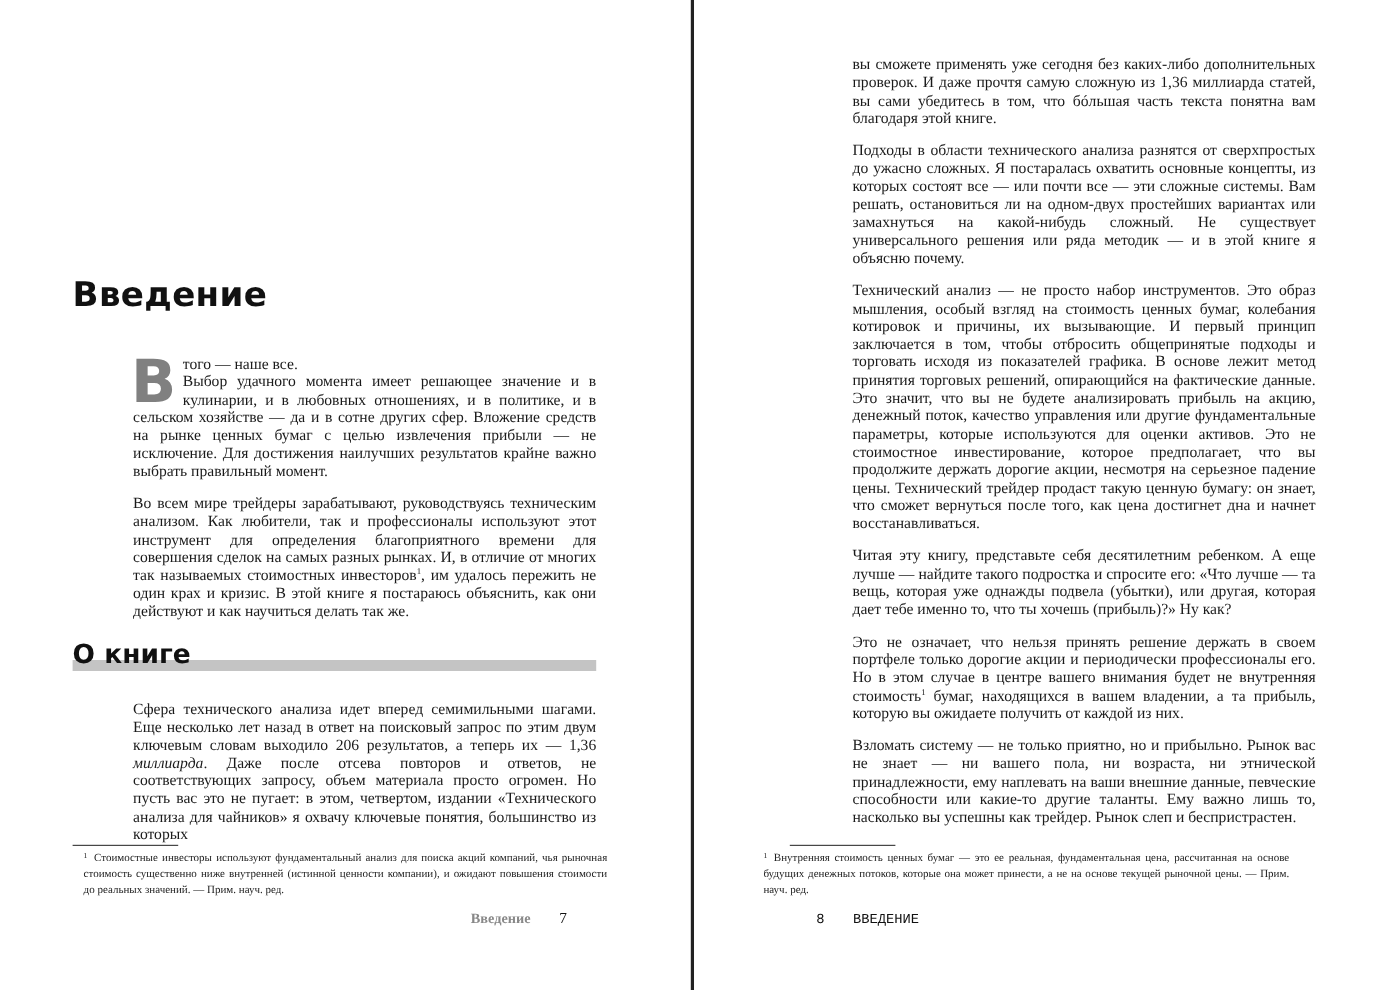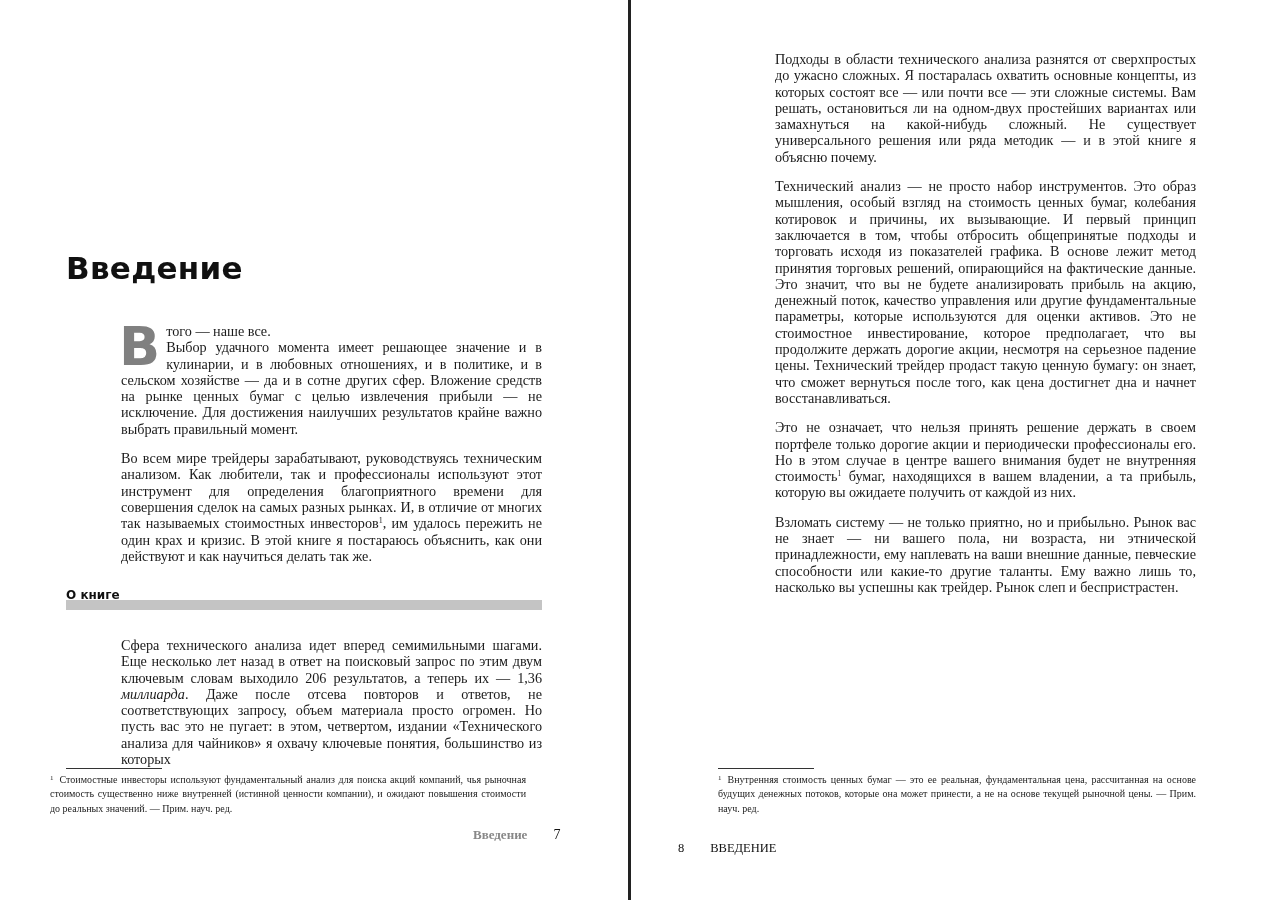--- a/index.html
+++ b/index.html
@@ -11,33 +11,33 @@
 
   .chapter-title { position: absolute; left: 66px; top: 250px; font-family: "DejaVu Sans", sans-serif; font-weight: bold; font-size: 31px; letter-spacing: 0.3px; color: #111; margin: 0; }
 
   .body-text { font-size: 14.2px; line-height: 16.3px; text-align: justify; hyphens: manual; margin: 0; }
   .body-text p { margin: 0 0 13px 0; }
 
   .intro-block { position: absolute; left: 121px; top: 323px; width: 421px; }
   .dropcap { float: left; font-family: "DejaVu Sans", sans-serif; font-weight: bold; font-size: 54px; line-height: 44px; color: #808080; margin: 2px 6px 0 -2px; height: 46px; }
 
   .section-heading { position: absolute; left: 66px; top: 584px; width: 476px; }
-  .section-heading h2 { margin: 0; font-family: "DejaVu Sans", sans-serif; font-weight: bold; font-size: 12px; line-height: 22px; color: #111; position: relative; z-index: 2; }
+  .section-heading h2 { margin: 0; font-family: "DejaVu Sans", sans-serif; font-weight: bold; font-size: 24px; line-height: 22px; color: #111; position: relative; z-index: 2; }
   .section-bar { height: 10px; background: #c4c4c4; margin-top: -6px; position: relative; z-index: 1; }
 
   .about-block { position: absolute; left: 121px; top: 637px; width: 421px; }
 
   .fn-rule { position: absolute; height: 1px; background: #333; width: 96px; }
   .footnote { position: absolute; font-size: 10px; line-height: 14.3px; text-align: justify; color: #222; }
   .footnote sup { font-size: 7px; vertical-align: 3px; margin-right: 6px; }
 
-  .folio-left { position: absolute; top: 827px; left: 473px; font-size: 13px; }
+  .folio-left { position: absolute; top: 827px; left: 428px; font-size: 13px; }
   .folio-left .running { color: #888; font-weight: bold; margin-right: 26px; }
   .folio-left .num { color: #111; font-size: 14px; }
-  .folio-right { position: absolute; top: 829px; left: 678px; font-family: Liberation Serif, serif; font-size: 12.5px; color: #111; margin-top: 12px; }
+  .folio-right { position: absolute; top: 829px; left: 742px; font-family: Liberation Mono, monospace; font-size: 12.5px; color: #111; }
   .folio-right .num { margin-right: 26px; }
 
   .right-block { position: absolute; left: 775px; top: 51px; width: 421px; }
   sup.fnref { font-size: 8px; vertical-align: 5px; line-height: 0; }
 </style>
 </head>
 <body>
 
 <div class="page page-left">
   <h1 class="chapter-title">Введение</h1>
@@ -53,36 +53,38 @@
   <div class="section-heading">
     <h2>О книге</h2>
     <div class="section-bar"></div>
   </div>
 
   <div class="about-block body-text">
     <p><span>Сфера технического анализа идет вперед семимильными шагами. Еще несколько лет назад в ответ на поисковый запрос по этим двум ключевым словам выходило 206 результатов, а теперь их — 1,36 </span><i>миллиарда</i><span>. Даже после отсева повторов и ответов, не соответствующих запросу, объем материала просто огромен. Но пусть вас это не пугает: в этом, четвертом, издании «Технического анализа для чайников» я охвачу ключевые понятия, большинство из которых</span></p>
   </div>
 
   <div class="fn-rule" style="left:66px; top:768px;"></div>
-  <div class="footnote" style="left:50px; top:771px; width:476px;"><sup>1</sup><span>Стоимостные инвесторы используют фундаментальный анализ для поиска акций компаний, чья рыночная стоимость существенно ниже внутренней (истинной ценности компании), и ожидают повышения стоимости до реальных значений. — Прим. науч. ред.</span></div>
+  <div class="footnote" style="left:76px; top:771px; width:476px;"><sup>1</sup><span>Стоимостные инвесторы используют фундаментальный анализ для поиска акций компаний, чья рыночная стоимость существенно ниже внутренней (истинной ценности компании), и ожидают повышения стоимости до реальных значений. — Прим. науч. ред.</span></div>
 
   <div class="folio-left">
     <span class="running">Введение</span><span class="num">7</span>
   </div>
 </div>
 
 <div class="spine"></div>
 
 <div class="page page-right"></div>
 
 <div class="right-block body-text">
+  <p>вы сможете применять уже сегодня без каких-либо дополнительных проверок. И даже прочтя самую сложную из 1,36 миллиарда статей, вы сами убедитесь в том, что бóльшая часть текста понятна вам благодаря этой книге.</p>
   <p>Подходы в области технического анализа разнятся от сверхпростых до ужасно сложных. Я постаралась охватить основные концепты, из которых состоят все — или почти все — эти сложные системы. Вам решать, остановиться ли на одном-двух простейших вариантах или замахнуться на какой-нибудь сложный. Не существует универсального решения или ряда методик — и в этой книге я объясню почему.</p>
   <p>Технический анализ — не просто набор инструментов. Это образ мышления, особый взгляд на стоимость ценных бумаг, колебания котировок и причины, их вызывающие. И первый принцип заключается в том, чтобы отбросить общепринятые подходы и торговать исходя из показателей графика. В основе лежит метод принятия торговых решений, опирающийся на фактические данные. Это значит, что вы не будете анализировать прибыль на акцию, денежный поток, качество управления или другие фундаментальные параметры, которые используются для оценки активов. Это не стоимостное инвестирование, которое предполагает, что вы продолжите держать дорогие акции, несмотря на серьезное падение цены. Технический трейдер продаст такую ценную бумагу: он знает, что сможет вернуться после того, как цена достигнет дна и начнет восстанавливаться.</p>
+  <p>Читая эту книгу, представьте себя десятилетним ребенком. А еще лучше — найдите такого подростка и спросите его: «Что лучше — та вещь, которая уже однажды подвела (убытки), или другая, которая дает тебе именно то, что ты хочешь (прибыль)?» Ну как?</p>
   <p><span>Это не означает, что нельзя принять решение держать в своем портфеле только дорогие акции и периодически профессионалы его. Но в этом случае в центре вашего внимания будет не внутренняя стоимость</span><sup class="fnref">1</sup><span> бумаг, находящихся в вашем владении, а та прибыль, которую вы ожидаете получить от каждой из них.</span></p>
   <p>Взломать систему — не только приятно, но и прибыльно. Рынок вас не знает — ни вашего пола, ни возраста, ни этнической принадлежности, ему наплевать на ваши внешние данные, певческие способности или какие-то другие таланты. Ему важно лишь то, насколько вы успешны как трейдер. Рынок слеп и беспристрастен.</p>
 </div>
 
 <div class="fn-rule" style="left:718px; top:768px;"></div>
-<div class="footnote" style="left:718px; top:771px; width:478px;"><sup>1</sup><span>Внутренняя стоимость ценных бумаг — это ее реальная, фундаментальная цена, рассчитанная на основе будущих денежных потоков, которые она может принести, а не на основе текущей рыночной цены. — Прим. науч. ред.</span></div>
+<div class="footnote" style="left:694px; top:771px; width:478px;"><sup>1</sup><span>Внутренняя стоимость ценных бумаг — это ее реальная, фундаментальная цена, рассчитанная на основе будущих денежных потоков, которые она может принести, а не на основе текущей рыночной цены. — Прим. науч. ред.</span></div>
 
 <div class="folio-right">
   <span class="num">8</span><span>ВВЕДЕНИЕ</span>
 </div>
 
 </body></html>

